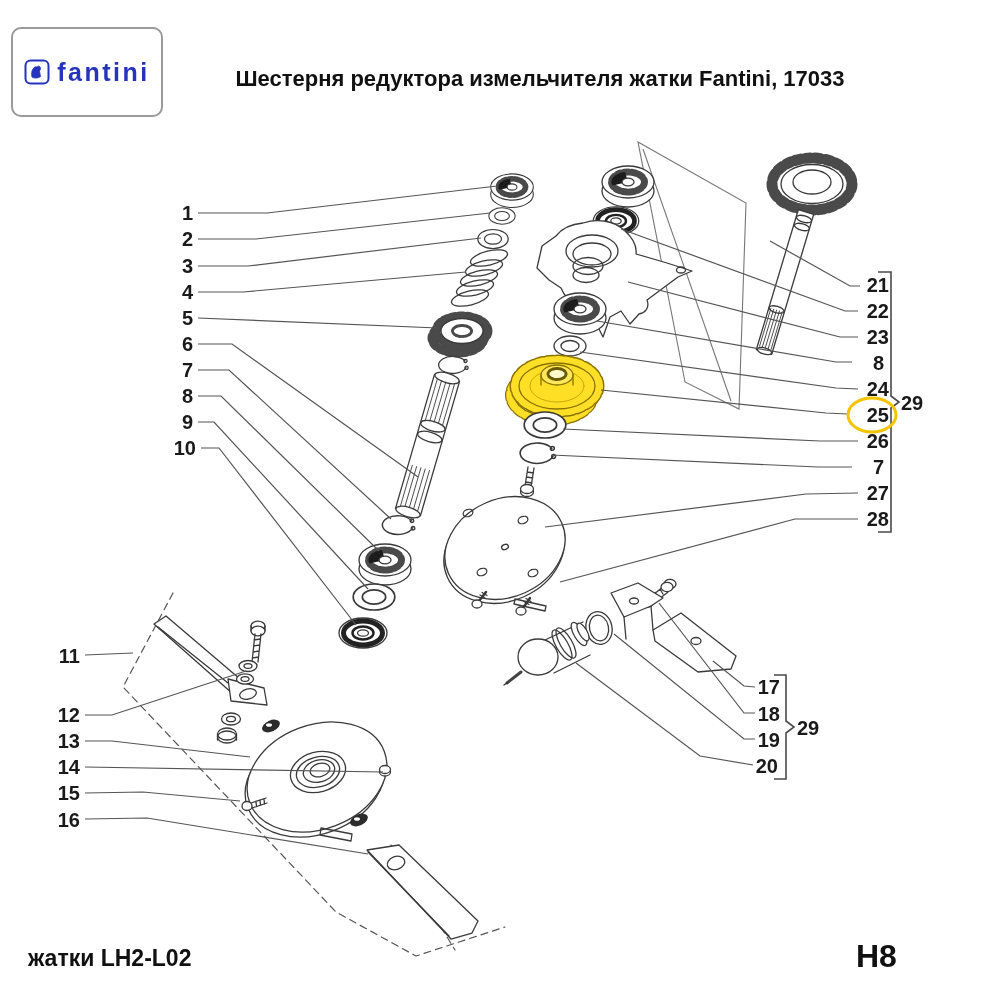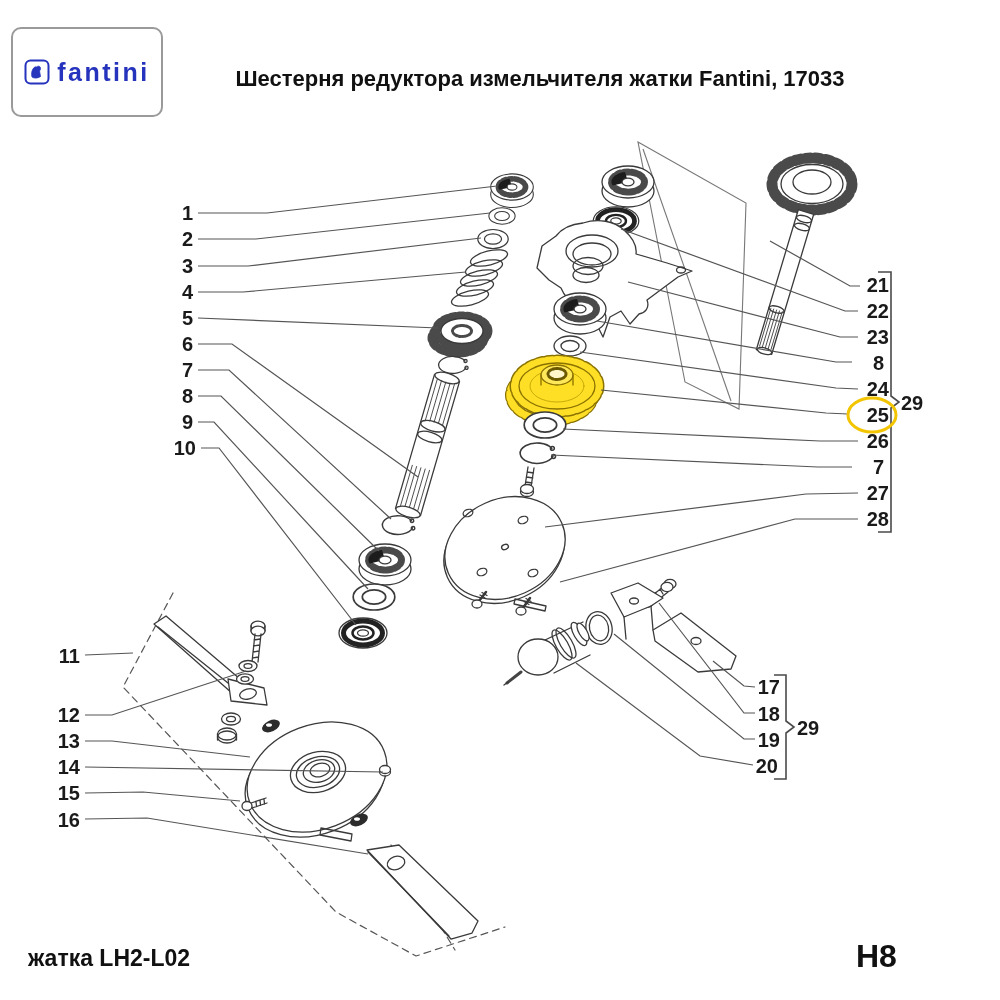--- a/index.html
+++ b/index.html
@@ -344,15 +344,15 @@
         <text x="780" y="721" text-anchor="end" class="callout">18</text>
         <polyline points="755,739 744,739 614,634" class="leader"></polyline>
         <text x="780" y="747" text-anchor="end" class="callout">19</text>
         <polyline points="753,765 700,756 576,663" class="leader"></polyline>
         <text x="778" y="773" text-anchor="end" class="callout">20</text>
         <text x="901" y="410" text-anchor="start" class="callout">29</text>
         <text x="797" y="735" text-anchor="start" class="callout">29</text>
       </g>
   </svg>
 
-  <div class="footer-left">жатка LH2-L02</div>
+  <div class="footer-left">жатки LH2-L02</div>
   <div class="footer-right">H8</div>
 </div>
 
 </body></html>

